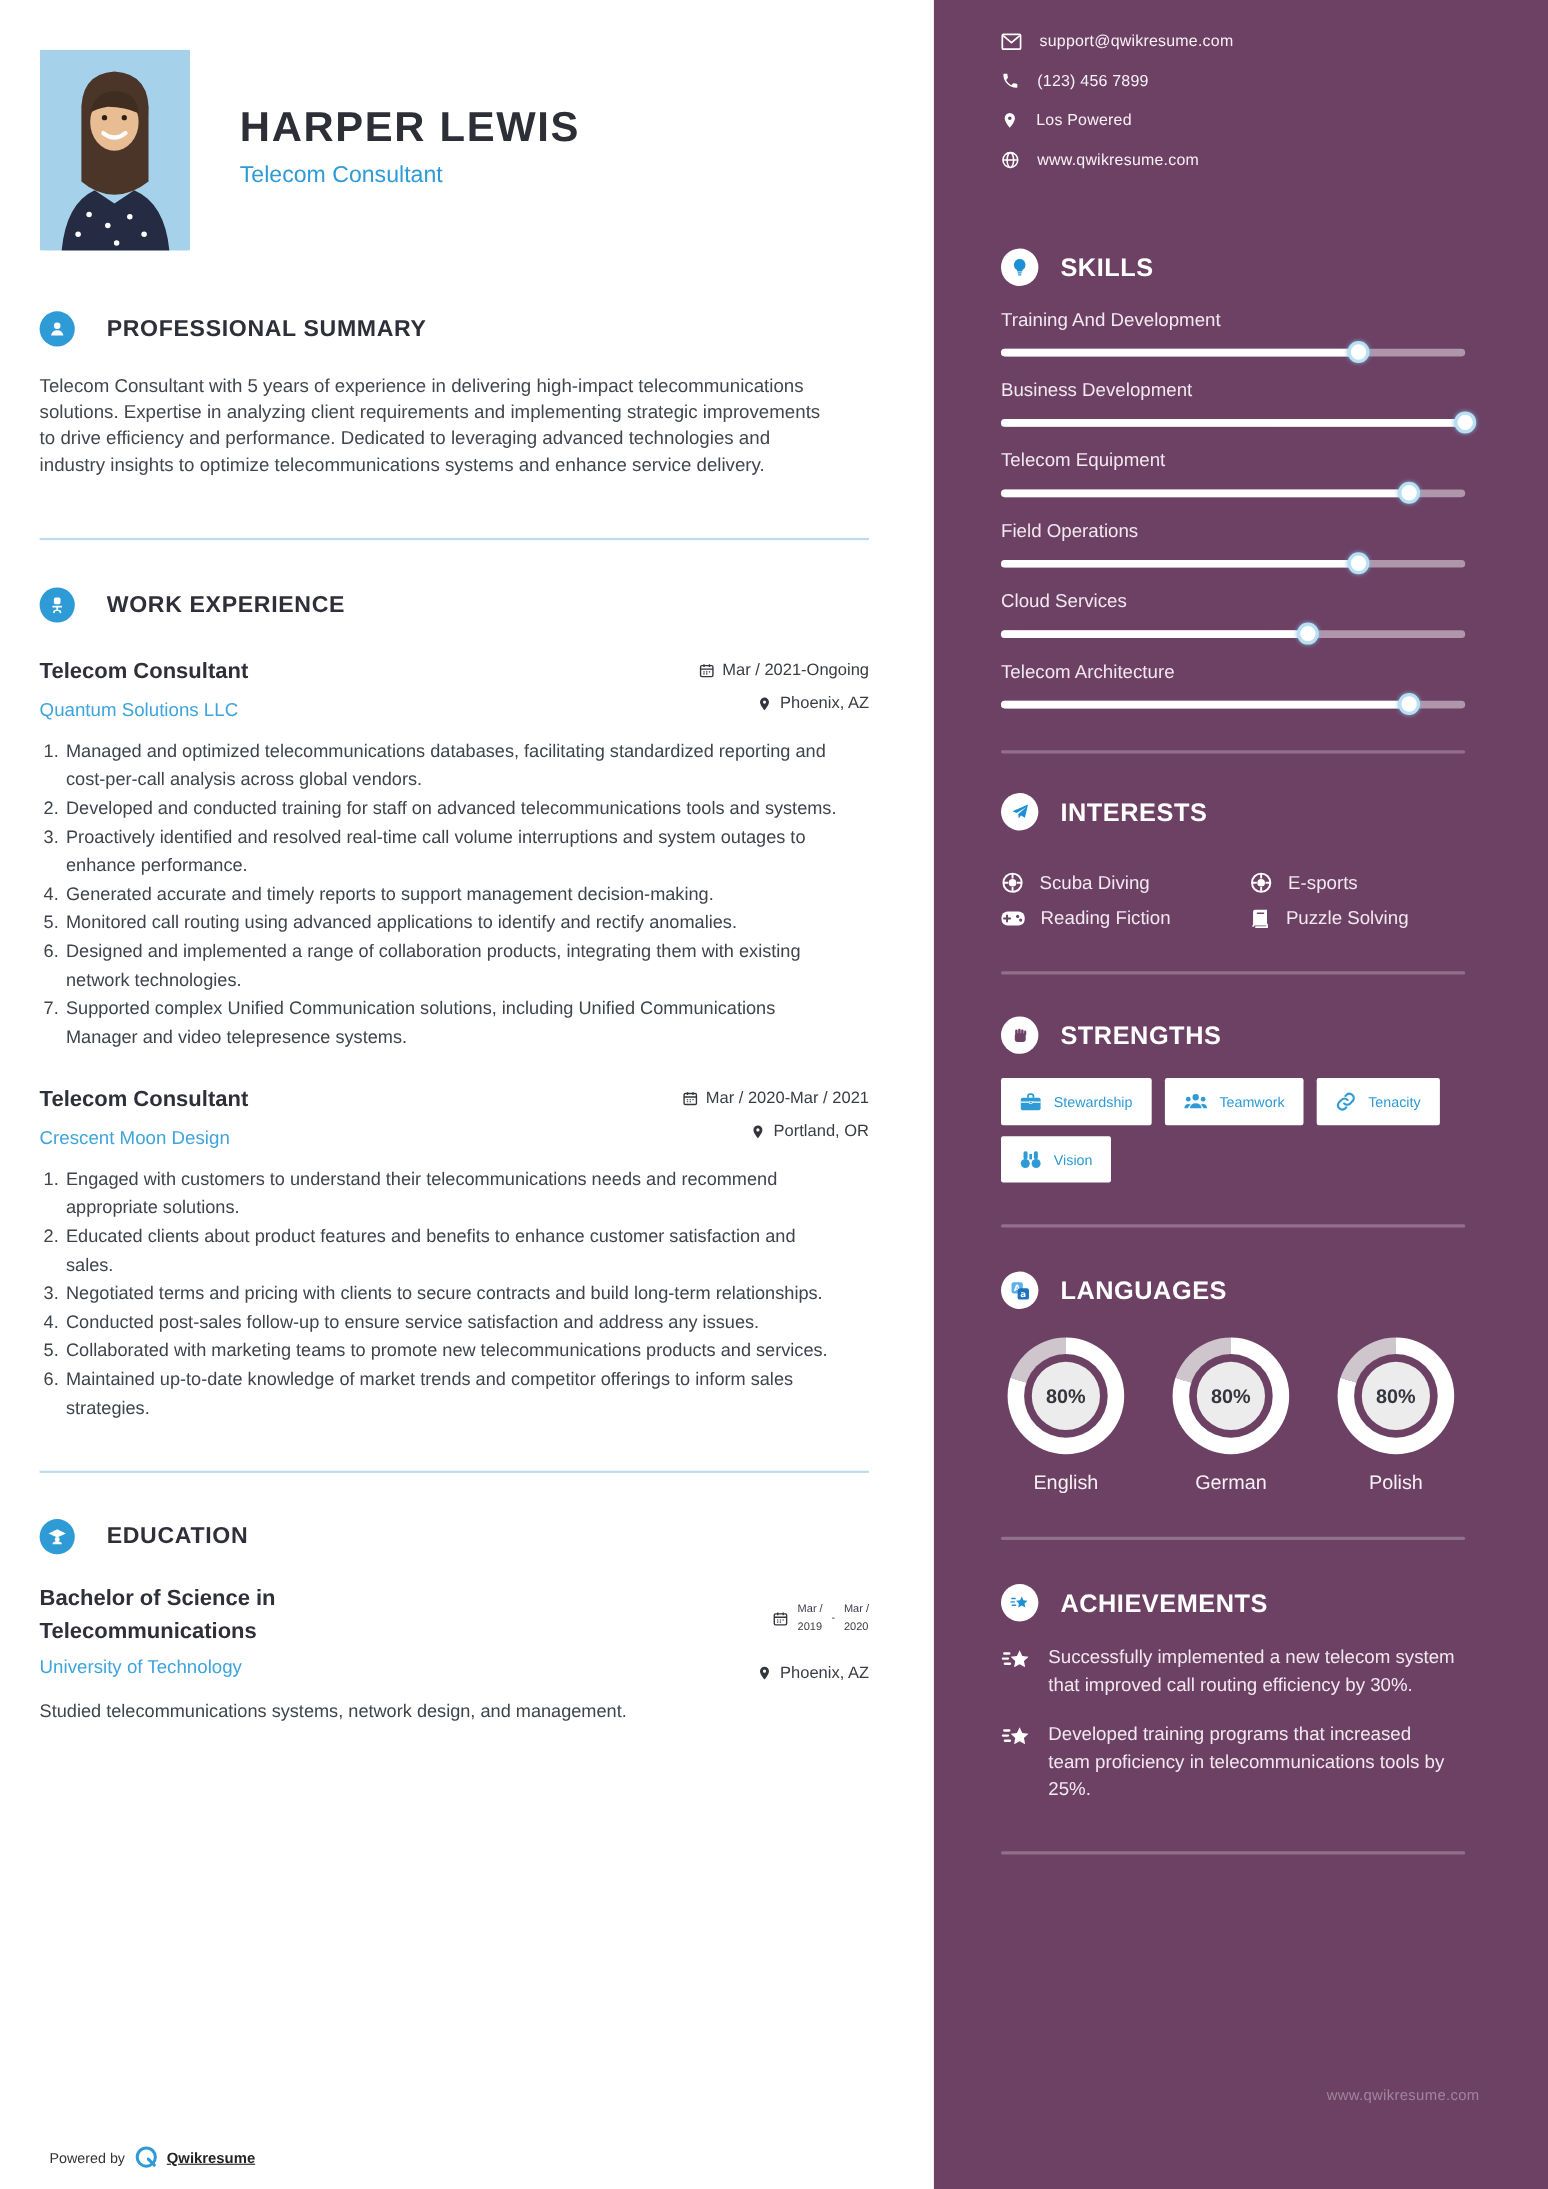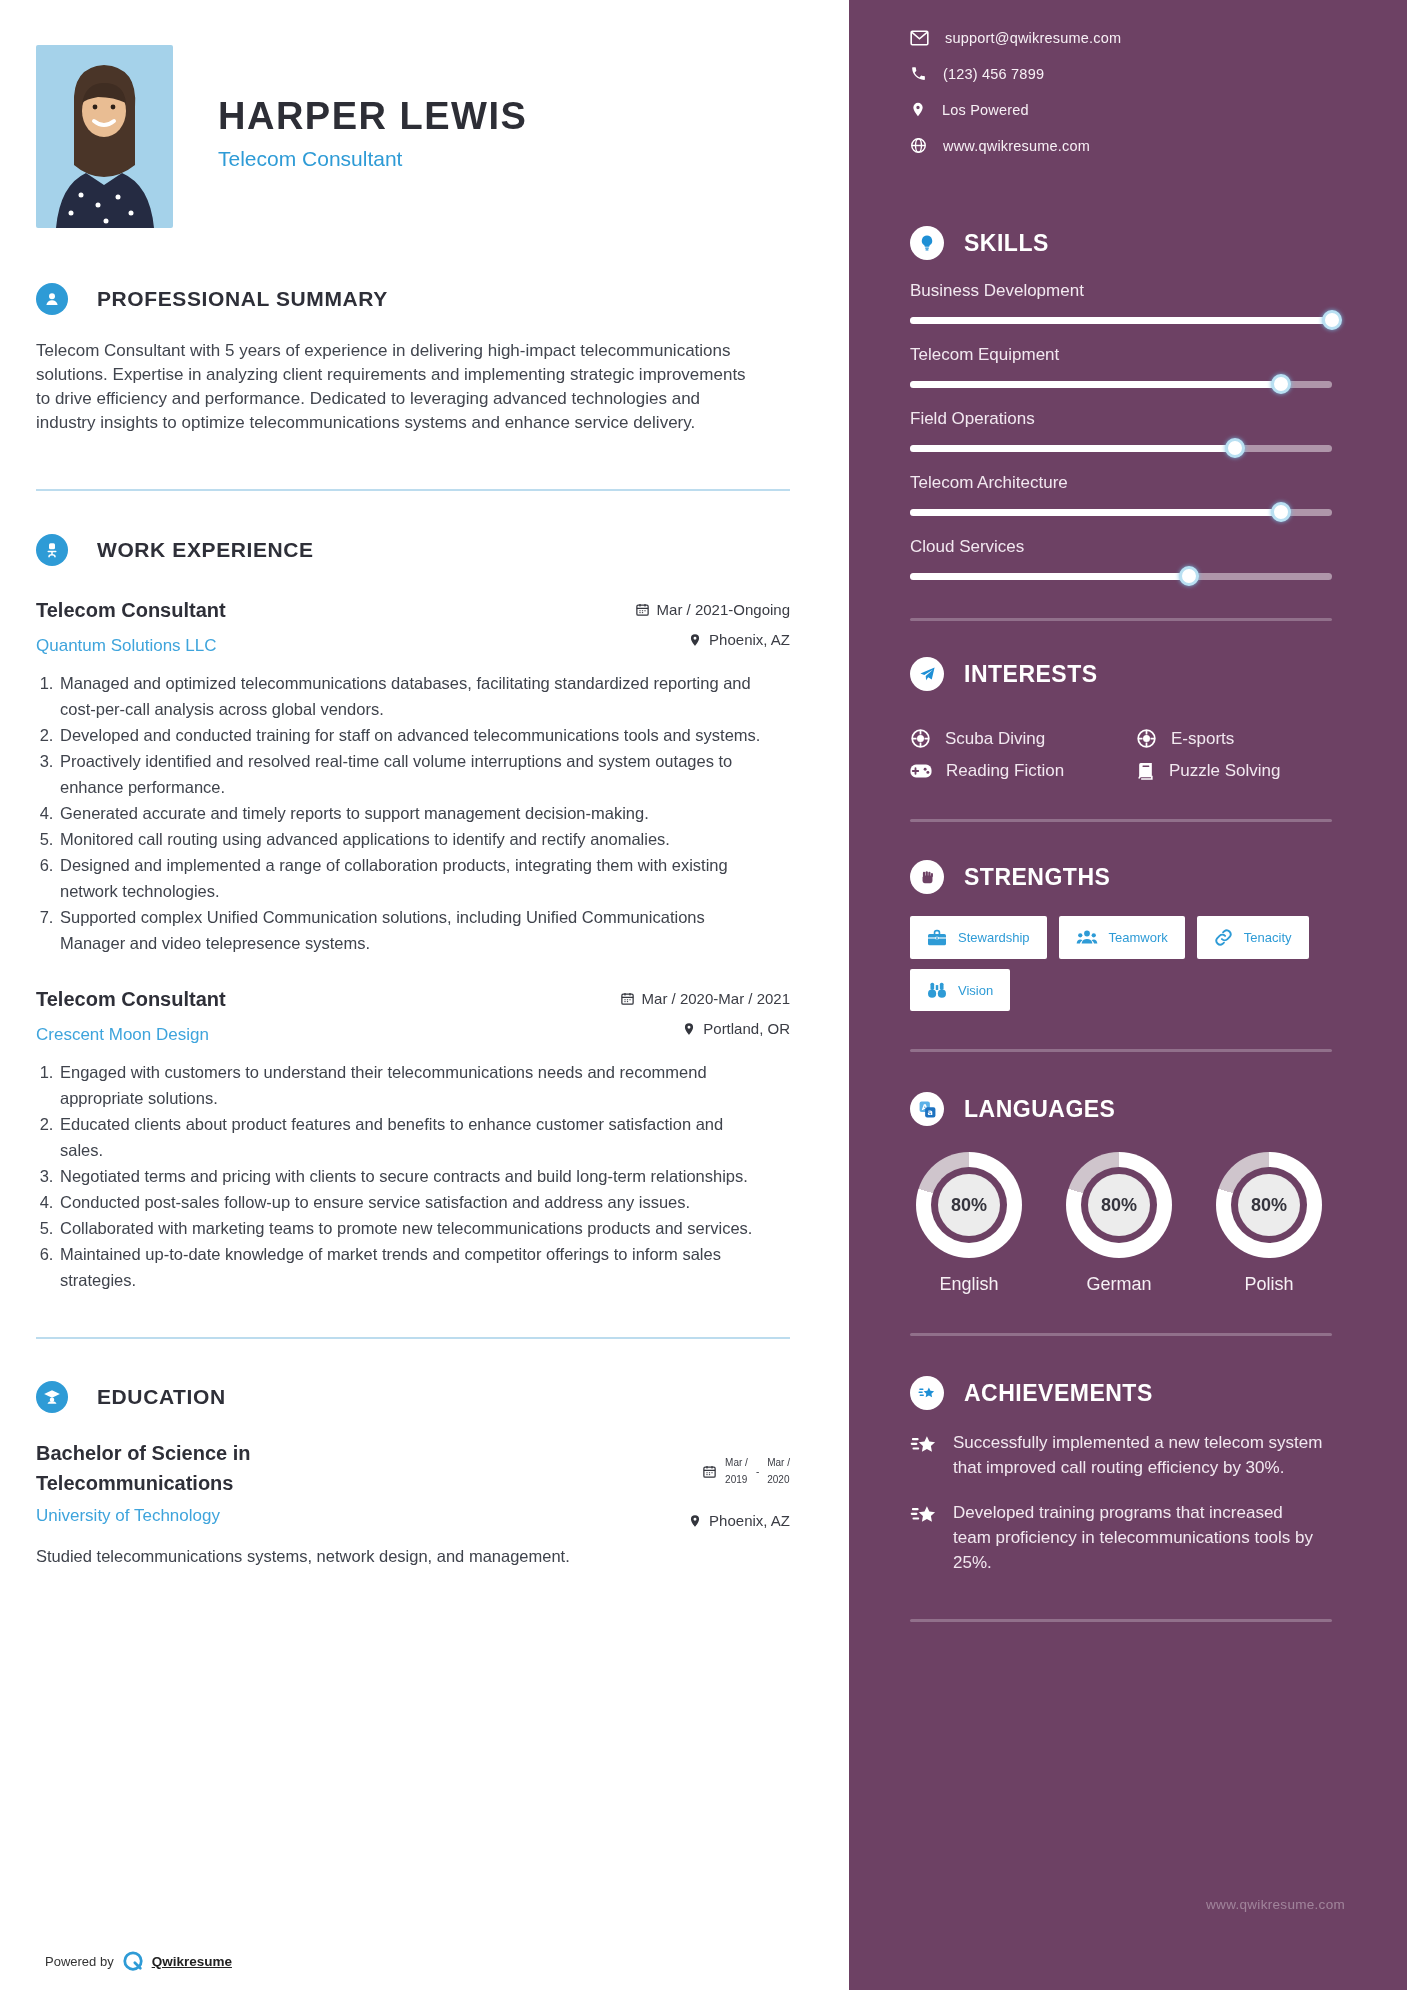--- a/index.html
+++ b/index.html
@@ -303,20 +303,27 @@
           <svg width="18" height="18" viewBox="0 0 24 24" fill="#1e8fd5">
               <path d="M12 2a7 7 0 0 0-4 12.7c.6.5 1 1.3 1 2.1V17h6v-.2c0-.8.4-1.6 1-2.1A7 7 0 0 0 12 2z"></path>
               <rect x="9.4" y="18" width="5.2" height="1.6" rx=".8"></rect>
               <rect x="10" y="20.4" width="4" height="1.6" rx=".8"></rect>
             </svg>
         </span>
         <h2>SKILLS</h2>
       </div>
 
       <div class="skill">
+        <div class="skill-label">Training And Development</div>
+        <div class="track">
+          <div class="fill" style="width: 77%;"></div>
+          <div class="knob" style="left: calc(77% - 10px);"></div>
+        </div>
+      </div>
+      <div class="skill">
         <div class="skill-label">Business Development</div>
         <div class="track">
           <div class="fill" style="width: 100%;"></div>
           <div class="knob" style="left: calc(100% - 10px);"></div>
         </div>
       </div>
       <div class="skill">
         <div class="skill-label">Telecom Equipment</div>
         <div class="track">
           <div class="fill" style="width: 88%;"></div>
@@ -324,31 +331,31 @@
         </div>
       </div>
       <div class="skill">
         <div class="skill-label">Field Operations</div>
         <div class="track">
           <div class="fill" style="width: 77%;"></div>
           <div class="knob" style="left: calc(77% - 10px);"></div>
         </div>
       </div>
       <div class="skill">
+        <div class="skill-label">Cloud Services</div>
+        <div class="track">
+          <div class="fill" style="width: 66%;"></div>
+          <div class="knob" style="left: calc(66% - 10px);"></div>
+        </div>
+      </div>
+      <div class="skill">
         <div class="skill-label">Telecom Architecture</div>
         <div class="track">
           <div class="fill" style="width: 88%;"></div>
           <div class="knob" style="left: calc(88% - 10px);"></div>
-        </div>
-      </div>
-      <div class="skill">
-        <div class="skill-label">Cloud Services</div>
-        <div class="track">
-          <div class="fill" style="width: 66%;"></div>
-          <div class="knob" style="left: calc(66% - 10px);"></div>
         </div>
       </div>
 
       <hr class="s-divider">
 
       <div class="s-head interests-head">
         <span class="disc">
           <svg width="17" height="17" viewBox="0 0 24 24" fill="#1e8fd5">
               <path d="M22 2 2 10.5l5.5 2.2L20 5 9.5 14l.5 6 3-4 5 3z"></path>
             </svg>

